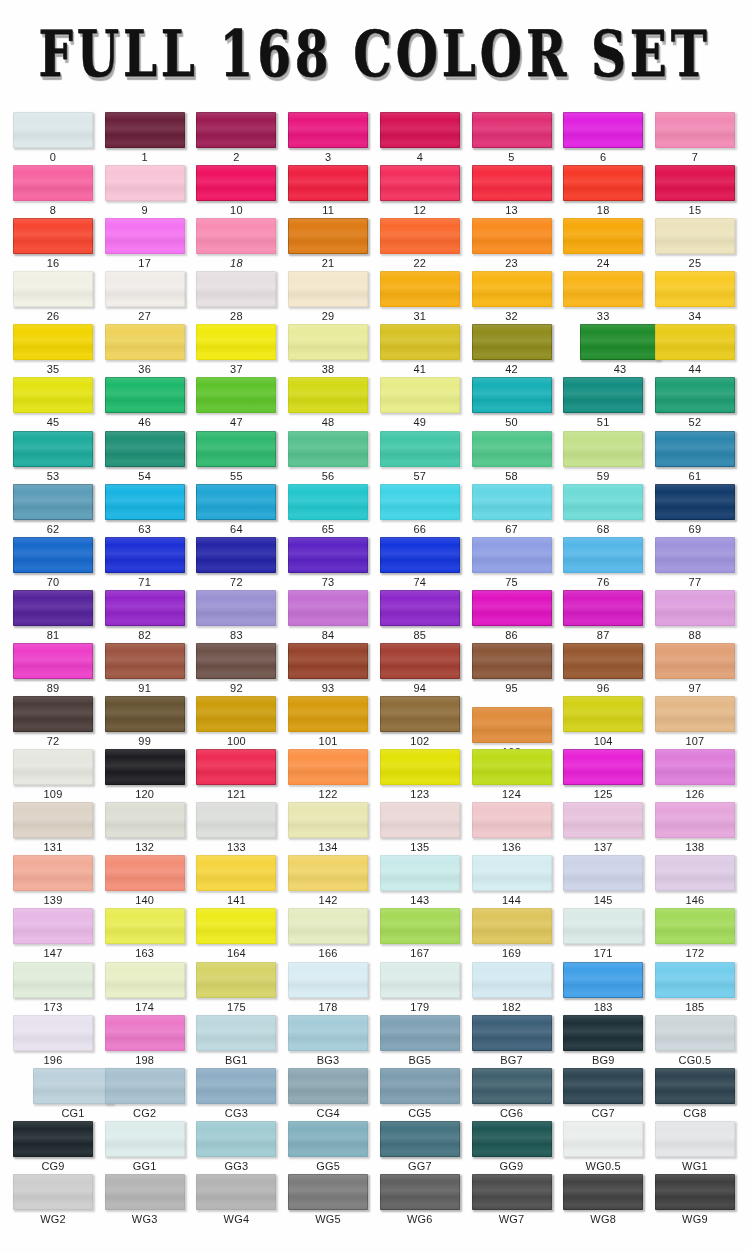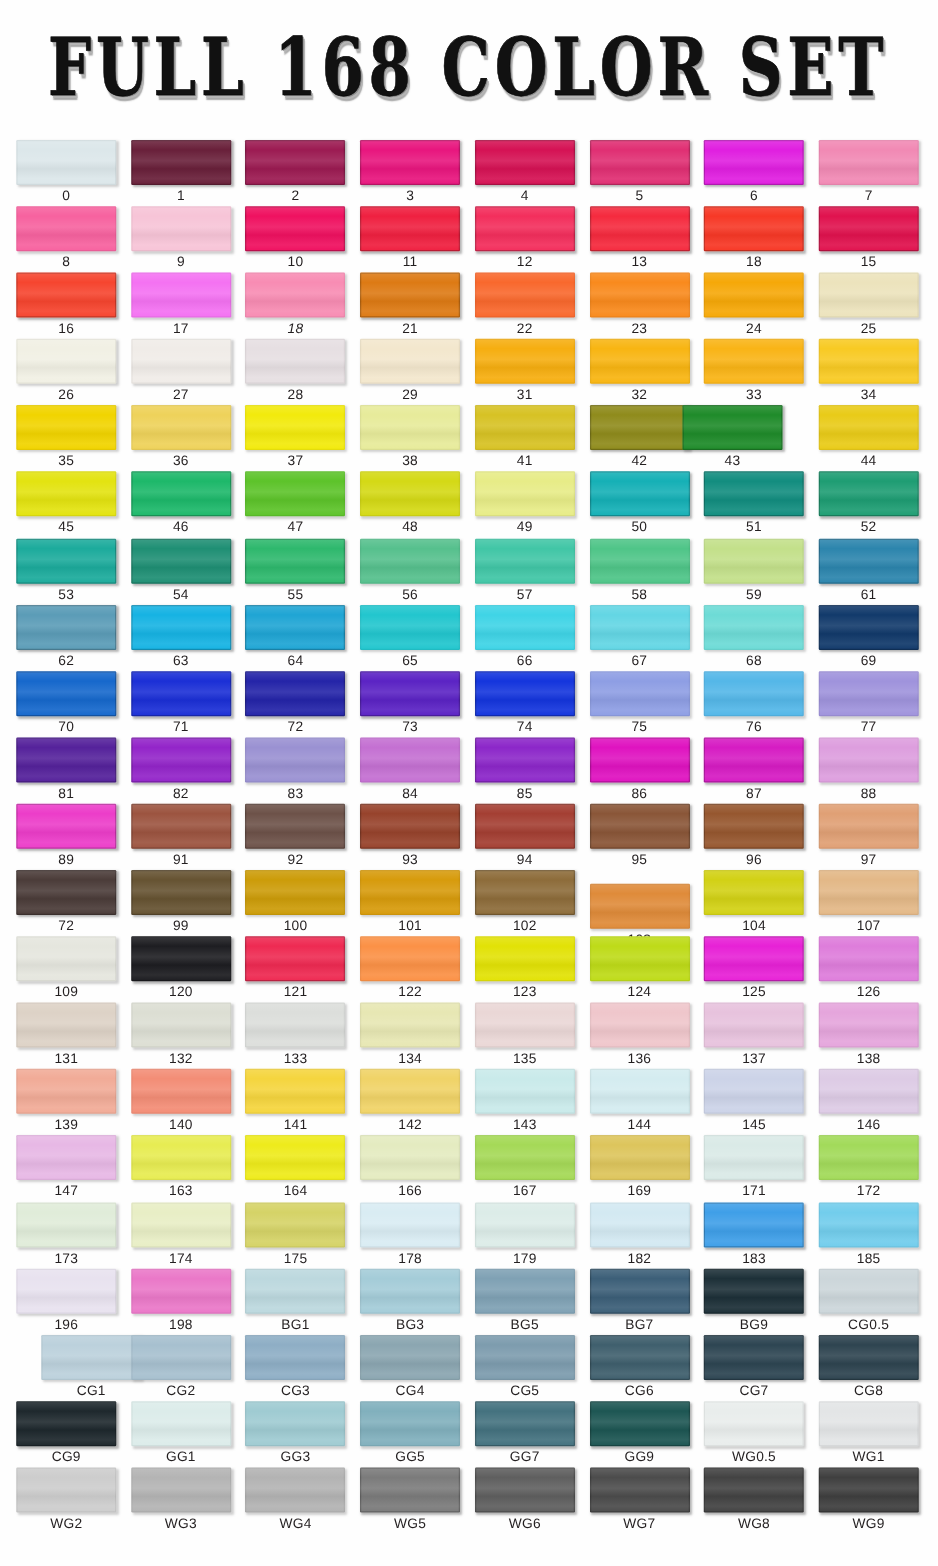--- a/index.html
+++ b/index.html
@@ -274,21 +274,21 @@
           <div class="swatch-label">38</div>
         </div>
         <div class="swatch-cell" style="left: 379.8px;">
           <div class="swatch-chip light-edge" title="41" style="background: rgb(215, 194, 36);"></div>
           <div class="swatch-label">41</div>
         </div>
         <div class="swatch-cell" style="left: 471.5px;">
           <div class="swatch-chip dark-edge" title="42" style="background: rgb(143, 139, 28);"></div>
           <div class="swatch-label">42</div>
         </div>
-        <div class="swatch-cell" style="left: 546px;">
+        <div class="swatch-cell" style="left: 580px;">
           <div class="swatch-chip dark-edge" title="43" style="background: rgb(31, 139, 42);"></div>
           <div class="swatch-label">43</div>
         </div>
         <div class="swatch-cell" style="left: 654.9px;">
           <div class="swatch-chip light-edge" title="44" style="background: rgb(233, 203, 24);"></div>
           <div class="swatch-label">44</div>
         </div>
       </div>
       <div class="swatch-row">
         <div class="swatch-cell" style="left: 13px;">

